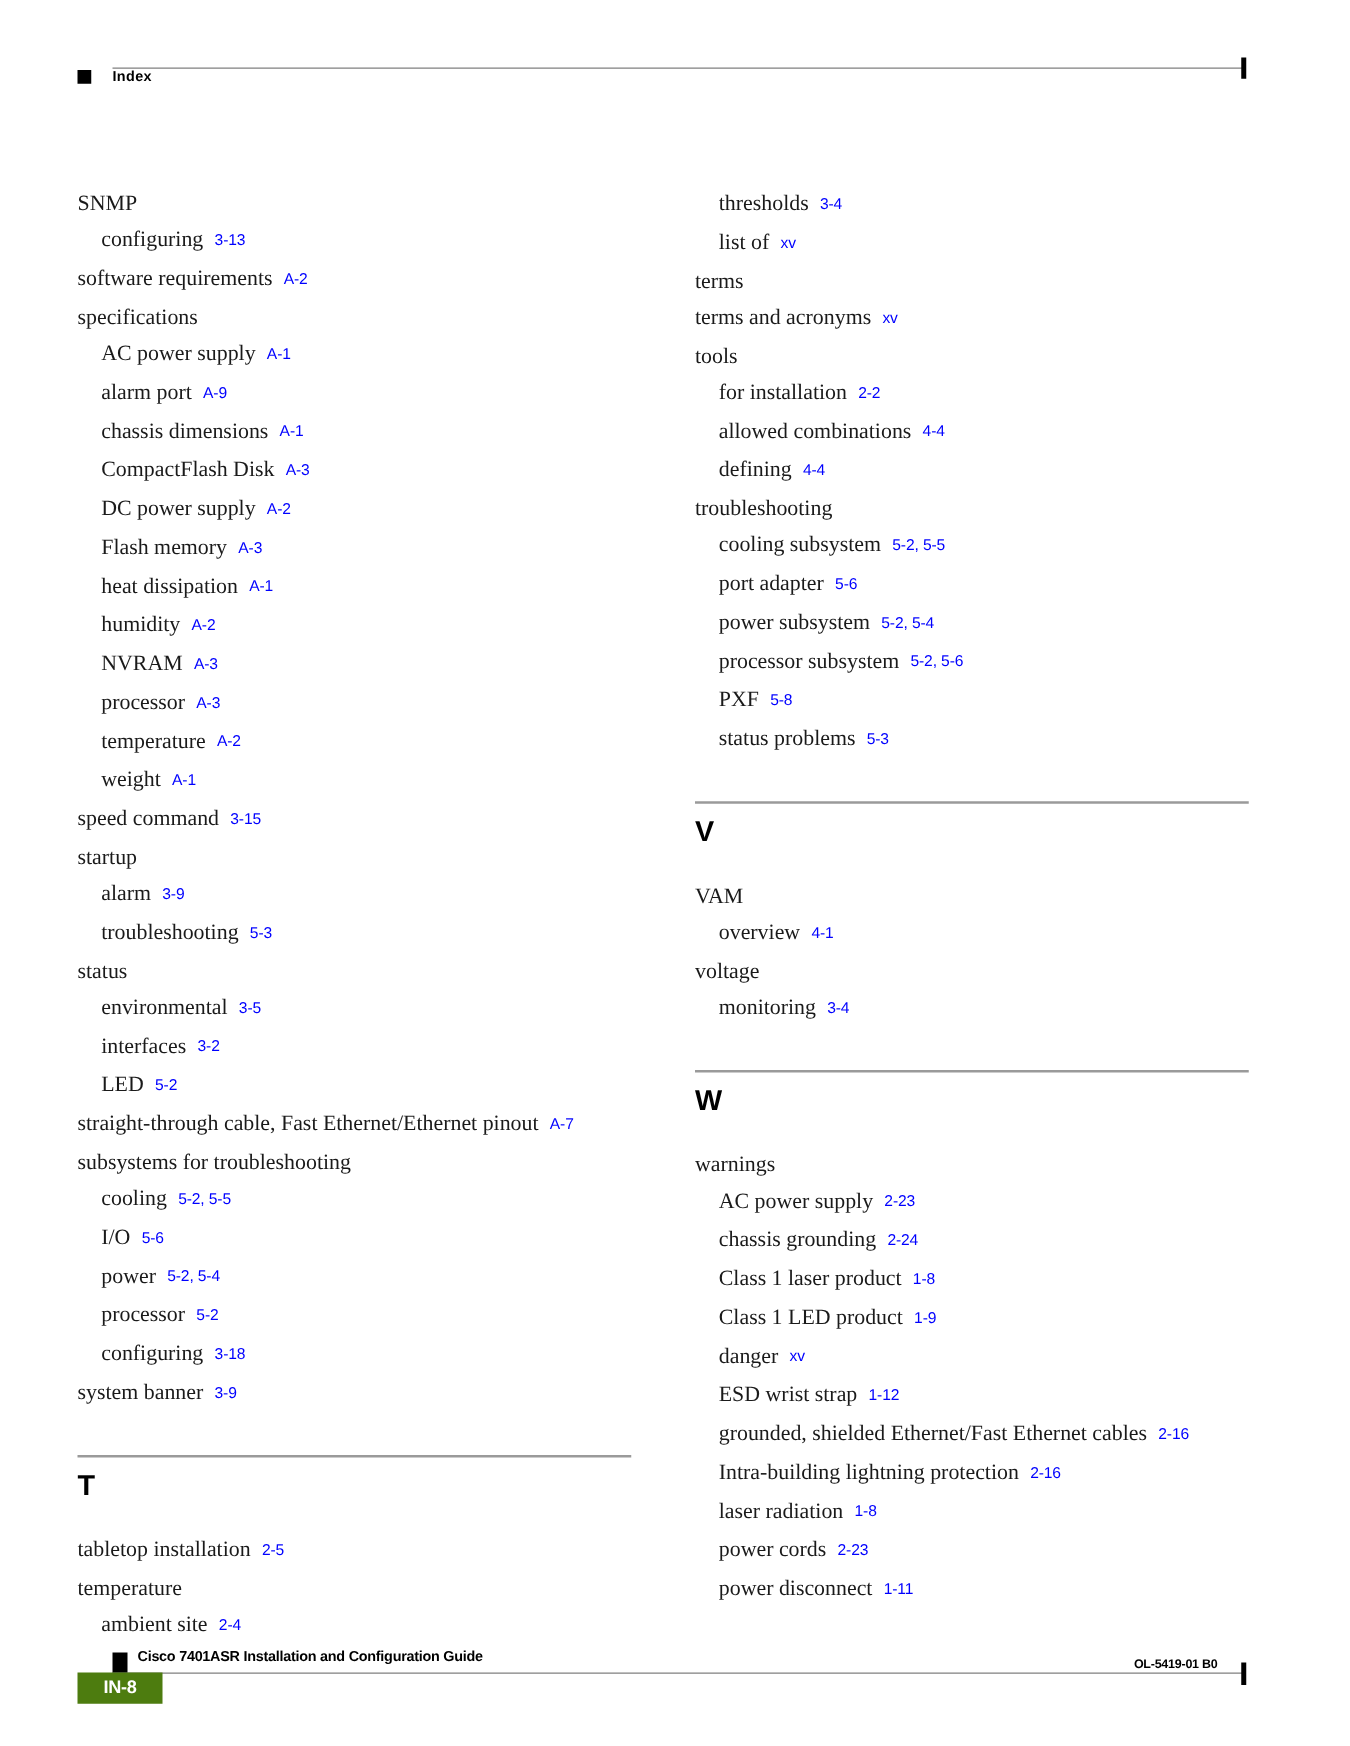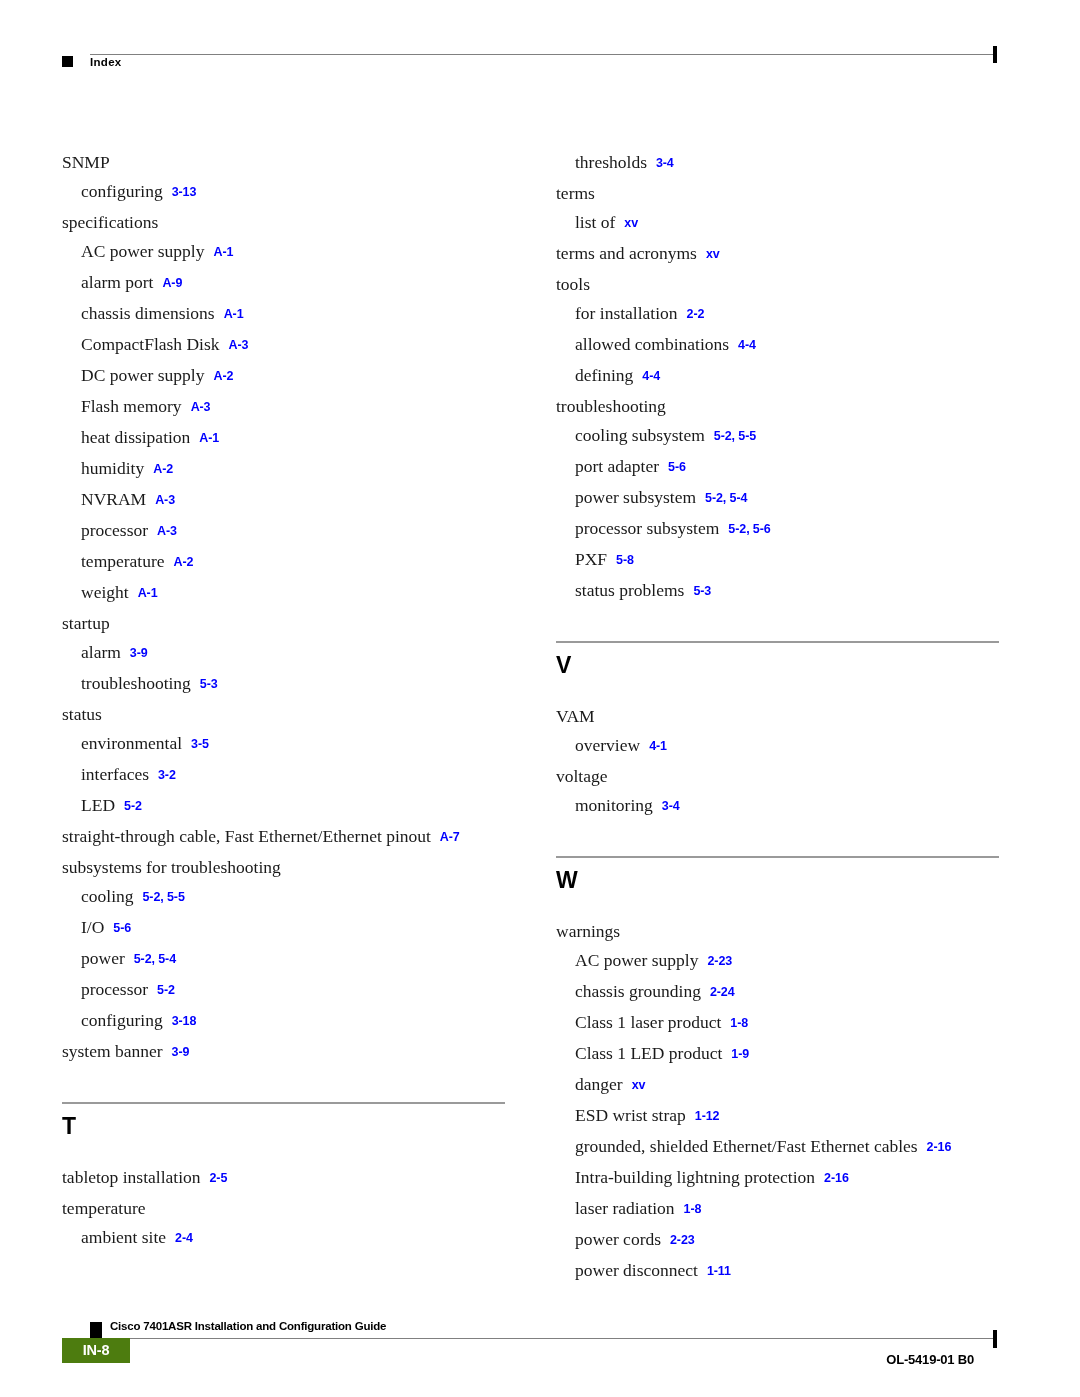--- a/index.html
+++ b/index.html
@@ -91,21 +91,21 @@
     color: #1a1a1a;
     white-space: nowrap;
   }
   .lvl1 { padding-left: 0px; }
   .lvl2 { padding-left: 19px; }
 
   .entry .term { }
 
   .entry .pages {
     font-family: "Liberation Sans", sans-serif;
-    font-weight: bold;
+    font-weight: normal;
     font-size: 12.5px;
     color: #0000ff;
     padding-left: 9px;
     position: relative;
     top: -1px;
     letter-spacing: -0.1px;
   }
 
   
   .section {
@@ -189,57 +189,59 @@
     font-family: "Liberation Sans", sans-serif;
     font-weight: bold;
     font-size: 11.5px;
     color: #000000;
     white-space: nowrap;
     letter-spacing: -0.2px;
   }
   .footer-docid {
     position: absolute;
     right: 22px;
-    top: 40px;
-    font-family: "Liberation Sans", sans-serif;
-    font-weight: bold;
-    font-size: 13px;
+    top: 14px;
+    font-family: "Liberation Sans", sans-serif;
+    font-weight: bold;
+    font-size: 10px;
     color: #000000;
     white-space: nowrap;
     letter-spacing: -0.2px;
   }
 </style>
 </head>
 <body>
 
 <div class="page-header">
   <div class="header-square"></div>
   <div class="header-rule"></div>
   <div class="header-rule-tick"></div>
   <div class="header-title">Index</div>
 </div>
 
 <div class="columns">
   <div class="column column-left">
     <div class="col-inner" id="col-left">
         <div class="entry lvl1"><span class="term">SNMP</span></div>
         <div class="entry lvl2"><span class="term">configuring</span><span class="pages">3-13</span></div>
+        <div class="entry lvl1"><span class="term">software requirements</span><span class="pages">A-2</span></div>
         <div class="entry lvl1"><span class="term">specifications</span></div>
         <div class="entry lvl2"><span class="term">AC power supply</span><span class="pages">A-1</span></div>
         <div class="entry lvl2"><span class="term">alarm port</span><span class="pages">A-9</span></div>
         <div class="entry lvl2"><span class="term">chassis dimensions</span><span class="pages">A-1</span></div>
         <div class="entry lvl2"><span class="term">CompactFlash Disk</span><span class="pages">A-3</span></div>
         <div class="entry lvl2"><span class="term">DC power supply</span><span class="pages">A-2</span></div>
         <div class="entry lvl2"><span class="term">Flash memory</span><span class="pages">A-3</span></div>
         <div class="entry lvl2"><span class="term">heat dissipation</span><span class="pages">A-1</span></div>
         <div class="entry lvl2"><span class="term">humidity</span><span class="pages">A-2</span></div>
         <div class="entry lvl2"><span class="term">NVRAM</span><span class="pages">A-3</span></div>
         <div class="entry lvl2"><span class="term">processor</span><span class="pages">A-3</span></div>
         <div class="entry lvl2"><span class="term">temperature</span><span class="pages">A-2</span></div>
         <div class="entry lvl2"><span class="term">weight</span><span class="pages">A-1</span></div>
+        <div class="entry lvl1"><span class="term">speed command</span><span class="pages">3-15</span></div>
         <div class="entry lvl1"><span class="term">startup</span></div>
         <div class="entry lvl2"><span class="term">alarm</span><span class="pages">3-9</span></div>
         <div class="entry lvl2"><span class="term">troubleshooting</span><span class="pages">5-3</span></div>
         <div class="entry lvl1"><span class="term">status</span></div>
         <div class="entry lvl2"><span class="term">environmental</span><span class="pages">3-5</span></div>
         <div class="entry lvl2"><span class="term">interfaces</span><span class="pages">3-2</span></div>
         <div class="entry lvl2"><span class="term">LED</span><span class="pages">5-2</span></div>
         <div class="entry lvl1"><span class="term">straight-through cable, Fast Ethernet/Ethernet pinout</span><span class="pages">A-7</span></div>
         <div class="entry lvl1"><span class="term">subsystems for troubleshooting</span></div>
         <div class="entry lvl2"><span class="term">cooling</span><span class="pages">5-2, 5-5</span></div>
@@ -254,22 +256,22 @@
           <div class="section-letter">T</div>
         </div>
         <div class="entry lvl1"><span class="term">tabletop installation</span><span class="pages">2-5</span></div>
         <div class="entry lvl1"><span class="term">temperature</span></div>
         <div class="entry lvl2"><span class="term">ambient site</span><span class="pages">2-4</span></div>
       </div>
   </div>
   <div class="column column-right">
     <div class="col-inner" id="col-right">
         <div class="entry lvl2"><span class="term">thresholds</span><span class="pages">3-4</span></div>
+        <div class="entry lvl2"><span class="term">list of</span><span class="pages">xv</span></div>
         <div class="entry lvl1"><span class="term">terms</span></div>
-        <div class="entry lvl2"><span class="term">list of</span><span class="pages">xv</span></div>
         <div class="entry lvl1"><span class="term">terms and acronyms</span><span class="pages">xv</span></div>
         <div class="entry lvl1"><span class="term">tools</span></div>
         <div class="entry lvl2"><span class="term">for installation</span><span class="pages">2-2</span></div>
         <div class="entry lvl2"><span class="term">allowed combinations</span><span class="pages">4-4</span></div>
         <div class="entry lvl2"><span class="term">defining</span><span class="pages">4-4</span></div>
         <div class="entry lvl1"><span class="term">troubleshooting</span></div>
         <div class="entry lvl2"><span class="term">cooling subsystem</span><span class="pages">5-2, 5-5</span></div>
         <div class="entry lvl2"><span class="term">port adapter</span><span class="pages">5-6</span></div>
         <div class="entry lvl2"><span class="term">power subsystem</span><span class="pages">5-2, 5-4</span></div>
         <div class="entry lvl2"><span class="term">processor subsystem</span><span class="pages">5-2, 5-6</span></div>

